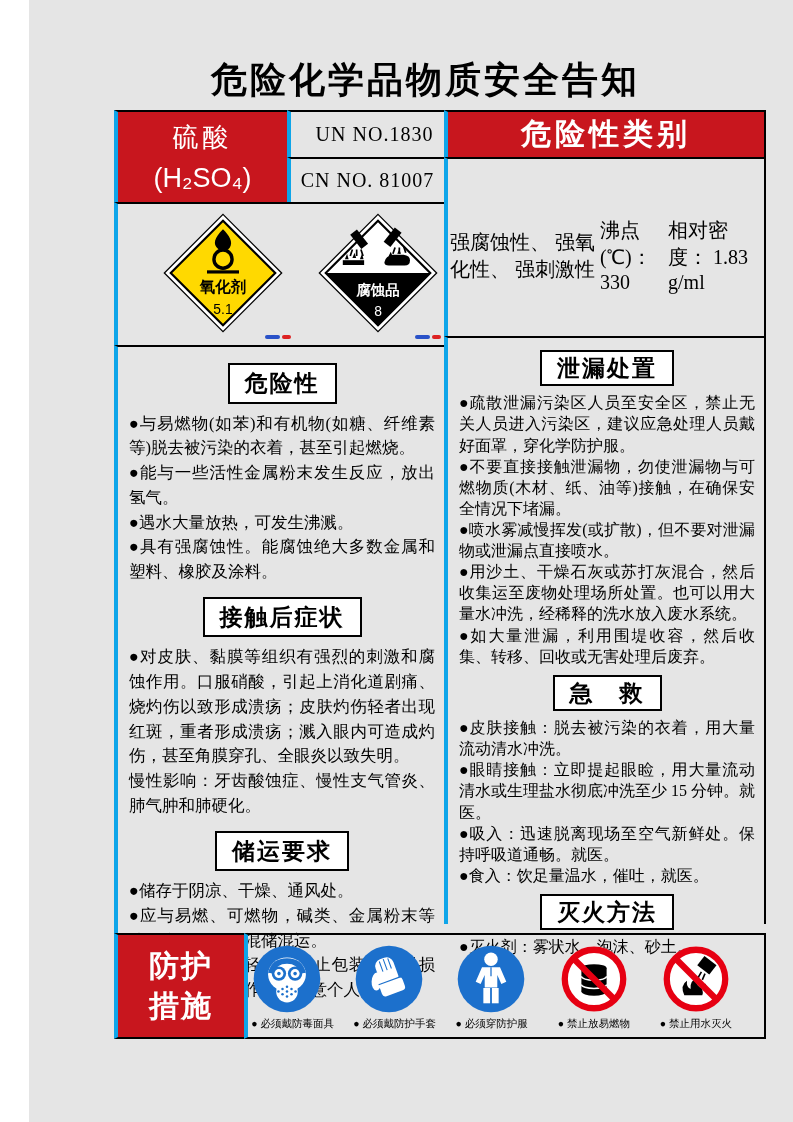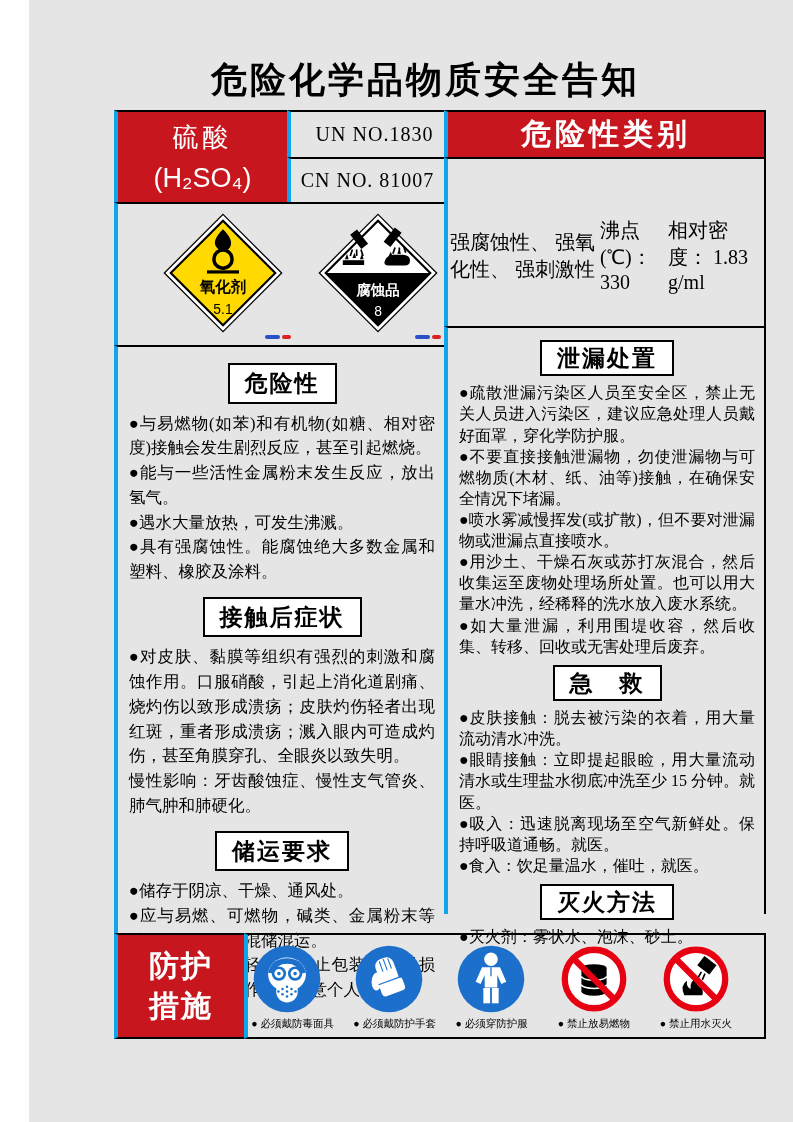--- a/index.html
+++ b/index.html
@@ -28,21 +28,21 @@
         font-size:20px;padding:25px 2px 18px 2px;}
   .diamonds-cell{left:85px;top:202px;width:330px;height:143px;}
   .diamond{position:absolute;width:128px;height:128px;top:5px;}
   .d1{left:41px;} .d2{left:196px;}
   .watermark{position:absolute;top:130px;height:6px;display:flex;align-items:center;gap:2px;}
   .wm1{left:147px;} .wm2{left:297px;}
   .wm-blue{display:inline-block;width:15px;height:4px;background:#2a52c8;border-radius:2px;}
   .wm-red{display:inline-block;width:9px;height:4px;background:#d22;border-radius:2px;}
   .col{padding:4px 9px 0 11px;}
   .left-col{left:85px;top:345px;width:330px;height:588px;font-size:16.5px;line-height:1.5;}
-  .right-col{left:415px;top:326px;width:322px;height:588px;font-size:16px;line-height:1.32;}
+  .right-col{left:415px;top:336px;width:322px;height:588px;font-size:16px;line-height:1.32;}
   .sec-head-wrap{text-align:center;margin:12px 0 8px 0;}
   .right-col .sec-head-wrap{margin:8px 0 6px 0;}
   .sec-head{display:inline-block;border:2px solid #000;padding:1px 15px;
         font-family:"Liberation Sans",sans-serif;font-weight:bold;font-size:23px;
         letter-spacing:2px;background:#fff;}
   .para{margin:0;text-align:justify;text-justify:inter-ideograph;}
   .protect-cell{left:85px;top:933px;width:130px;height:106px;display:flex;
         flex-direction:column;justify-content:center;align-items:center;
         font-family:"Liberation Sans",sans-serif;font-size:30px;font-weight:bold;
         line-height:1.35;letter-spacing:2px;}
@@ -108,21 +108,21 @@
       </div>
     <div class="watermark wm2">
         <span class="wm-blue"></span>
         <span class="wm-red"></span>
       </div>
   </div>
 
   <div class="cell col left-col">
     <div class="section">
       <div class="sec-head-wrap"><span class="sec-head">危险性</span></div>
-      <p class="para">●与易燃物(如苯)和有机物(如糖、相对密度)接触会发生剧烈反应，甚至引起燃烧。</p>
+      <p class="para">●与易燃物(如苯)和有机物(如糖、纤维素等)脱去被污染的衣着，甚至引起燃烧。</p>
       <p class="para">●能与一些活性金属粉末发生反应，放出氢气。</p>
       <p class="para">●遇水大量放热，可发生沸溅。</p>
       <p class="para">●具有强腐蚀性。能腐蚀绝大多数金属和塑料、橡胶及涂料。</p>
     </div>
     <div class="section">
       <div class="sec-head-wrap"><span class="sec-head">接触后症状</span></div>
       <p class="para">●对皮肤、黏膜等组织有强烈的刺激和腐蚀作用。口服硝酸，引起上消化道剧痛、烧灼伤以致形成溃疡；皮肤灼伤轻者出现红斑，重者形成溃疡；溅入眼内可造成灼伤，甚至角膜穿孔、全眼炎以致失明。</p>
       <p class="para">慢性影响：牙齿酸蚀症、慢性支气管炎、肺气肿和肺硬化。</p>
     </div>
     <div class="section">

